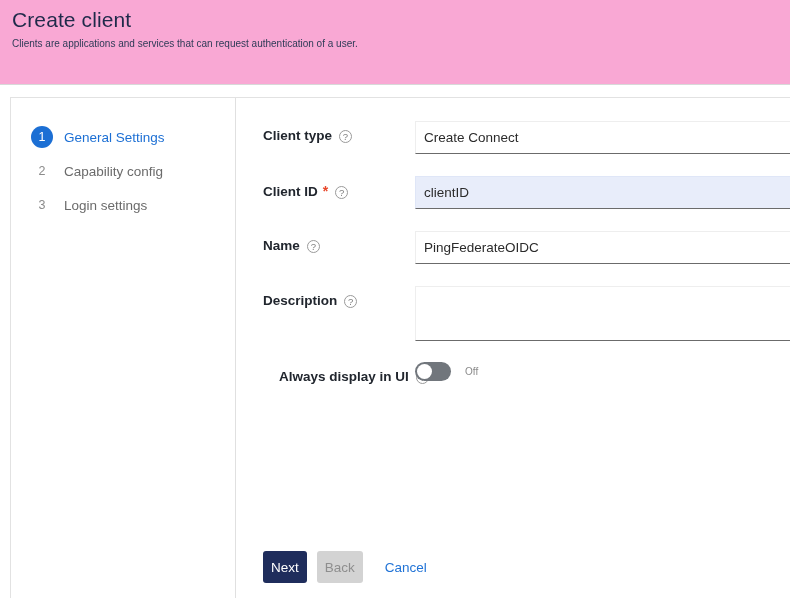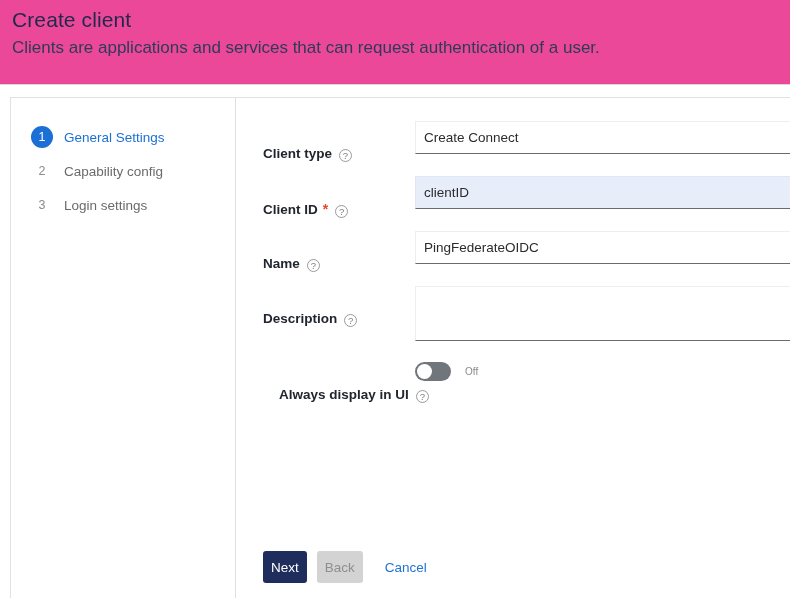--- a/index.html
+++ b/index.html
@@ -10,31 +10,31 @@
     background: #ffffff;
     font-family: "Liberation Sans", sans-serif;
   }
 
   .page { position: relative; width: 790px; height: 598px; }
 
   
   .header {
     position: absolute; left: 0; top: 0;
     width: 790px; height: 85px;
-    background: #ec4899;
+    background: #f9a8d4;
     border-bottom: 1px solid #d8d8d8;
   }
   .page-title {
     position: absolute; left: 12px; top: 8px;
     font-size: 21px; color: #1f2a4a;
     letter-spacing: 0.1px;
   }
   .page-subtitle {
     position: absolute; left: 12px; top: 38px;
-    font-size: 17px; color: #2e3b57;
+    font-size: 10px; color: #2e3b57;
   }
 
   
   .card {
     position: absolute; left: 10px; top: 97px;
     width: 780px; height: 501px;
     background: #ffffff;
     border: 1px solid #e2e2e2;
     border-bottom: none; border-right: none;
   }
@@ -64,24 +64,23 @@
   .step-label {
     margin-left: 11px;
     font-size: 13.5px; color: #6b6b6b;
   }
   .step.active .step-label { color: #1c6fd4; }
 
   
   .form { position: absolute; left: 224px; top: 0; width: 556px; }
   .label {
     position: absolute;
-    display: flex; align-items: flex-end;
+    display: flex; align-items: center;
     font-size: 13.5px; font-weight: bold; color: #21262e;
     white-space: nowrap;
-    margin-top: 18px;
   }
   .req { color: #e8472a; margin-left: 5px; font-size: 14px; }
 
   .help-icon {
     display: inline-block;
     width: 13px; height: 13px; margin-left: 7px;
     border: 1px solid #9a9a9a; border-radius: 50%;
     position: relative; top: 1px;
   }
   .help-icon::after {

